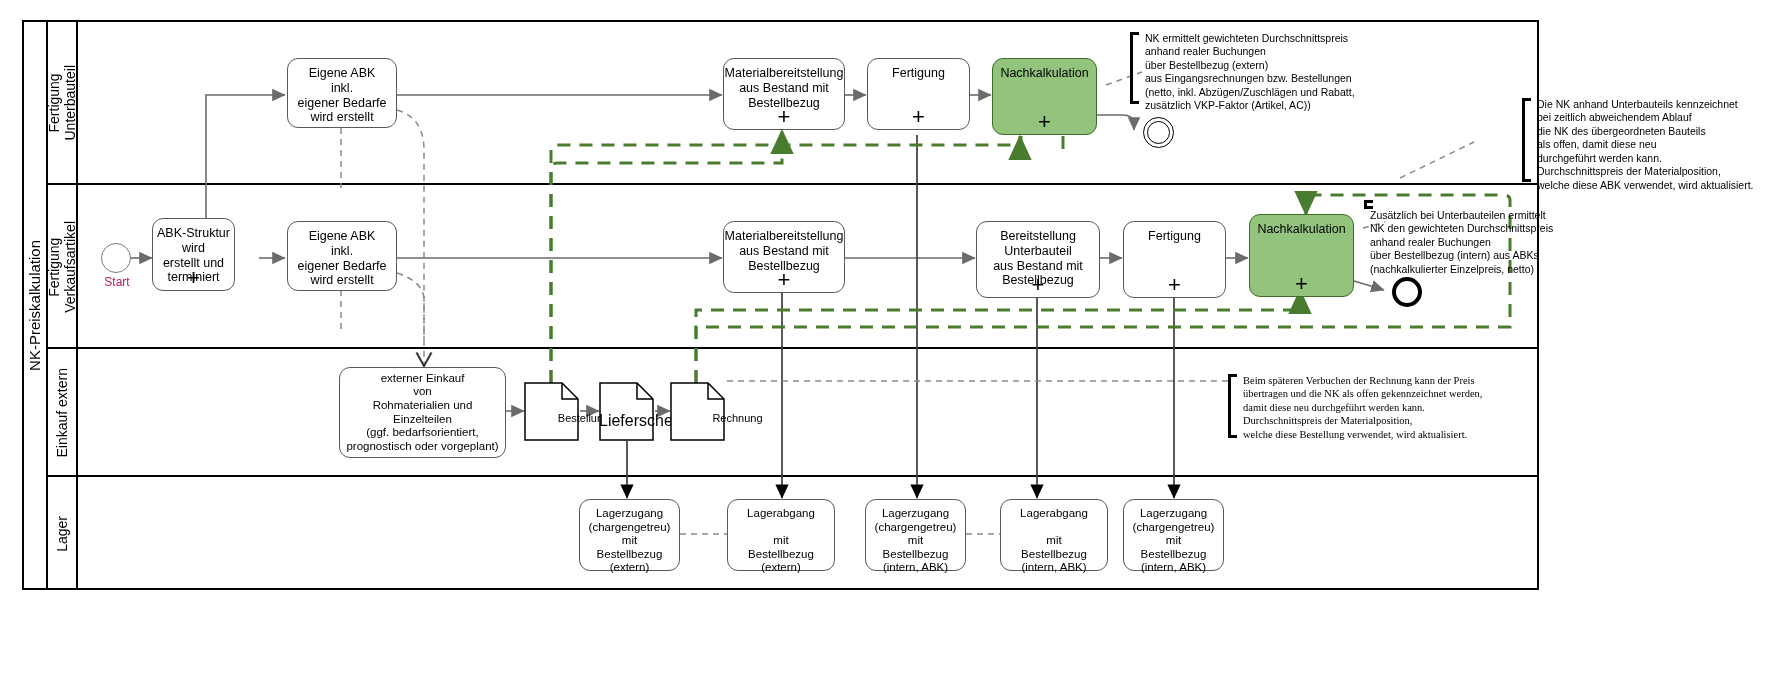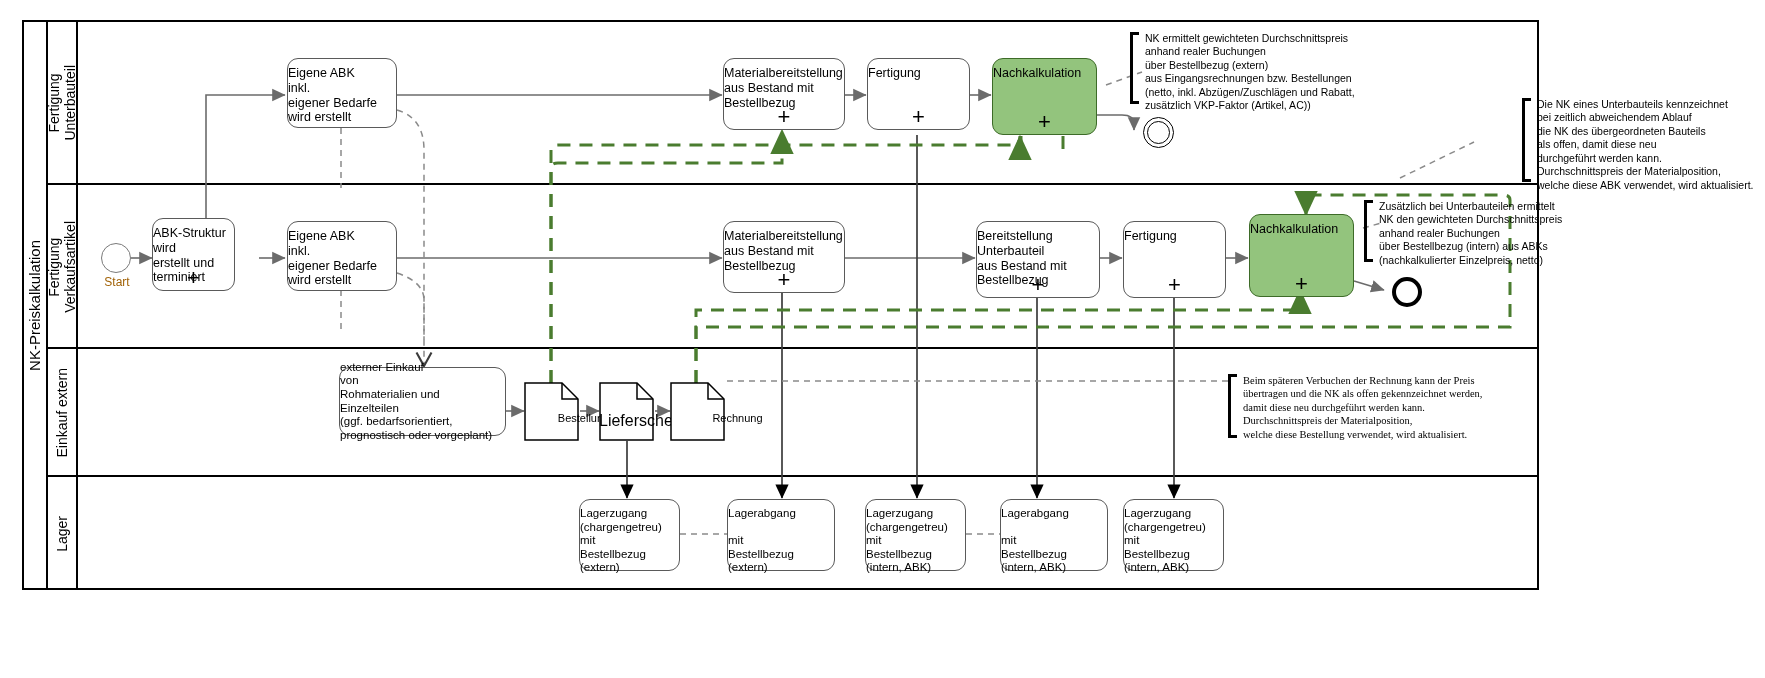--- a/index.html
+++ b/index.html
@@ -16,33 +16,33 @@
   .lane{position:absolute;box-sizing:border-box;border-bottom:2px solid #000;}
   .lane.last{border-bottom:none;}
   .lane-label{position:absolute;display:flex;align-items:center;justify-content:center;
     box-sizing:border-box;border-right:2px solid #000;}
   .lane-label span{writing-mode:vertical-rl;transform:rotate(180deg);font-size:14px;color:#000;
     text-align:center;line-height:1.15;white-space:pre;}
 
   
   .task{position:absolute;box-sizing:border-box;border:1.6px solid #5a5a5a;border-radius:11px;
     background:#fff;display:flex;align-items:flex-start;justify-content:center;
-    padding-top:7px;font-size:12.5px;line-height:1.18;color:#000;}
+    padding-top:7px;text-align:center;font-size:12.5px;line-height:1.18;color:#000;}
   .task.green{background:#93c47d;border:1.8px solid #3d6b28;}
   .task .tlabel{display:block;width:100%;white-space:pre-line;}
   .plus{position:absolute;left:50%;transform:translateX(-50%);bottom:5px;
     font-size:22px;line-height:14px;font-weight:400;color:#000;}
 
   
   .ev{position:absolute;border-radius:50%;box-sizing:border-box;background:#fff;}
   .ev.start{border:1.6px solid #7a7a7a;}
   .ev.endthin{border:1.6px solid #000;}
   .ev.endthick{border:4px solid #000;}
   .ev-ring{position:absolute;border-radius:50%;box-sizing:border-box;border:1.6px solid #000;}
-  .ev-caption{position:absolute;font-size:12px;color:#a16207;text-align:center;}
+  .ev-caption{position:absolute;font-size:12px;color:#be185d;text-align:center;}
 
   
   .doc{position:absolute;}
   .doc .docname{position:absolute;left:0;width:100%;text-align:center;font-size:11px;color:#000;}
 
   
   .note{position:absolute;display:flex;}
   .note .bracket{width:9px;flex:0 0 9px;border-left:3px solid #000;border-top:3px solid #000;
     border-bottom:3px solid #000;box-sizing:border-box;}
   .note .ntext{padding-left:6px;font-size:10.5px;line-height:1.28;color:#000;white-space:pre-line;}
@@ -229,21 +229,21 @@
   <div class="task" style="left:1123px;top:221px;width:103px;height:77px;">
     <span class="tlabel">Fertigung</span>
     <span class="plus">+</span>
   </div>
 
   <div class="task green" style="left:1249px;top:214px;width:105px;height:83px;">
     <span class="tlabel">Nachkalkulation</span>
     <span class="plus">+</span>
   </div>
 
-  <div class="task" style="left:339px;top:367px;width:167px;height:69px;font-size:11.5px;align-items:center;padding-top:0;">
+  <div class="task" style="left:339px;top:367px;width:167px;height:91px;font-size:11.5px;align-items:center;padding-top:0;">
     <span class="tlabel">externer Einkauf
 von
 Rohmaterialien und
 Einzelteilen
 (ggf. bedarfsorientiert,
 prognostisch oder vorgeplant)</span>
   </div>
 
   <div class="doc" style="left:524px;top:382px;width:55px;height:59px;">
     <svg width="55" height="59" viewBox="0 0 55 59" xmlns="http://www.w3.org/2000/svg">
@@ -314,30 +314,30 @@
     <div class="ntext">NK ermittelt gewichteten Durchschnittspreis
 anhand realer Buchungen
 über Bestellbezug (extern)
 aus Eingangsrechnungen bzw. Bestellungen
 (netto, inkl. Abzügen/Zuschlägen und Rabatt,
 zusätzlich VKP-Faktor (Artikel, AC))</div>
   </div>
 
   <div class="note" style="left:1522px;top:98px;width:243px;height:84px;">
     <div class="bracket"></div>
-    <div class="ntext">Die NK eines Unterbauteils kennzeichnet
+    <div class="ntext">Die NK anhand Unterbauteils kennzeichnet
 bei zeitlich abweichendem Ablauf
 die NK des übergeordneten Bauteils
 als offen, damit diese neu
 durchgeführt werden kann.
 Durchschnittspreis der Materialposition,
 welche diese ABK verwendet, wird aktualisiert.</div>
   </div>
 
-  <div class="note" style="left:1364px;top:200px;width:200px;height:62px;">
+  <div class="note" style="left:1364px;top:200px;width:200px;height:62px;flex-direction:column;">
     <div class="bracket"></div>
     <div class="ntext">Zusätzlich bei Unterbauteilen ermittelt
 NK den gewichteten Durchschnittspreis
 anhand realer Buchungen
 über Bestellbezug (intern) aus ABKs
 (nachkalkulierter Einzelpreis, netto)</div>
   </div>
 
   <div class="note" style="left:1228px;top:374px;width:270px;height:64px;font-family:Liberation Serif, serif;">
     <div class="bracket"></div>

